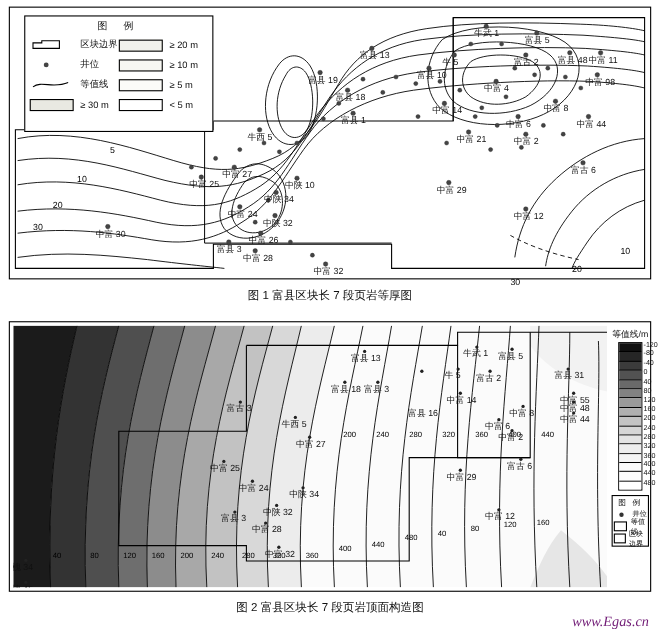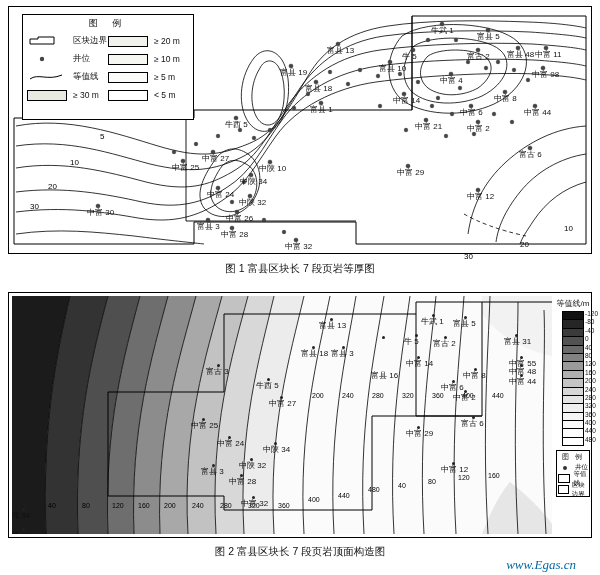--- a/index.html
+++ b/index.html
@@ -48,21 +48,21 @@
   #legend2 .t{font-size:8px;text-align:center;}
   #legend2 .scale{margin:2px auto 0 auto;width:20px;border:1px solid #000;}
   #legend2 .scale div{height:7.4px;border-bottom:1px solid #000;position:relative;}
   #legend2 .scale div:last-child{border-bottom:none;}
   #legend2 .scale span{position:absolute;left:22px;top:-2px;font-size:6.5px;white-space:nowrap;}
   #legend2 .lg2b{margin-top:4px;border:1px solid #000;padding:1px;}
   #legend2 .lg2b .h{font-size:7px;text-align:center;letter-spacing:2px;}
   #legend2 .lg2b .rr{display:flex;align-items:center;font-size:6.5px;height:11px;}
   #legend2 .lg2b .ss{width:14px;height:7px;border:1px solid #000;margin-right:3px;}
 
-  .wm{position:absolute;right:24px;bottom:2px;font-size:13px;color:#0369a1;
+  .wm{position:absolute;right:10px;bottom:2px;font-size:13px;color:#701a75;
       font-family:"Liberation Serif", serif;font-style:italic;}
 </style>
 </head>
 <body>
 
 <div class="fig" id="fig1">
   <div class="frame"></div>
 
   <svg width="584" height="248" style="position:absolute;left:0;top:0">
 

